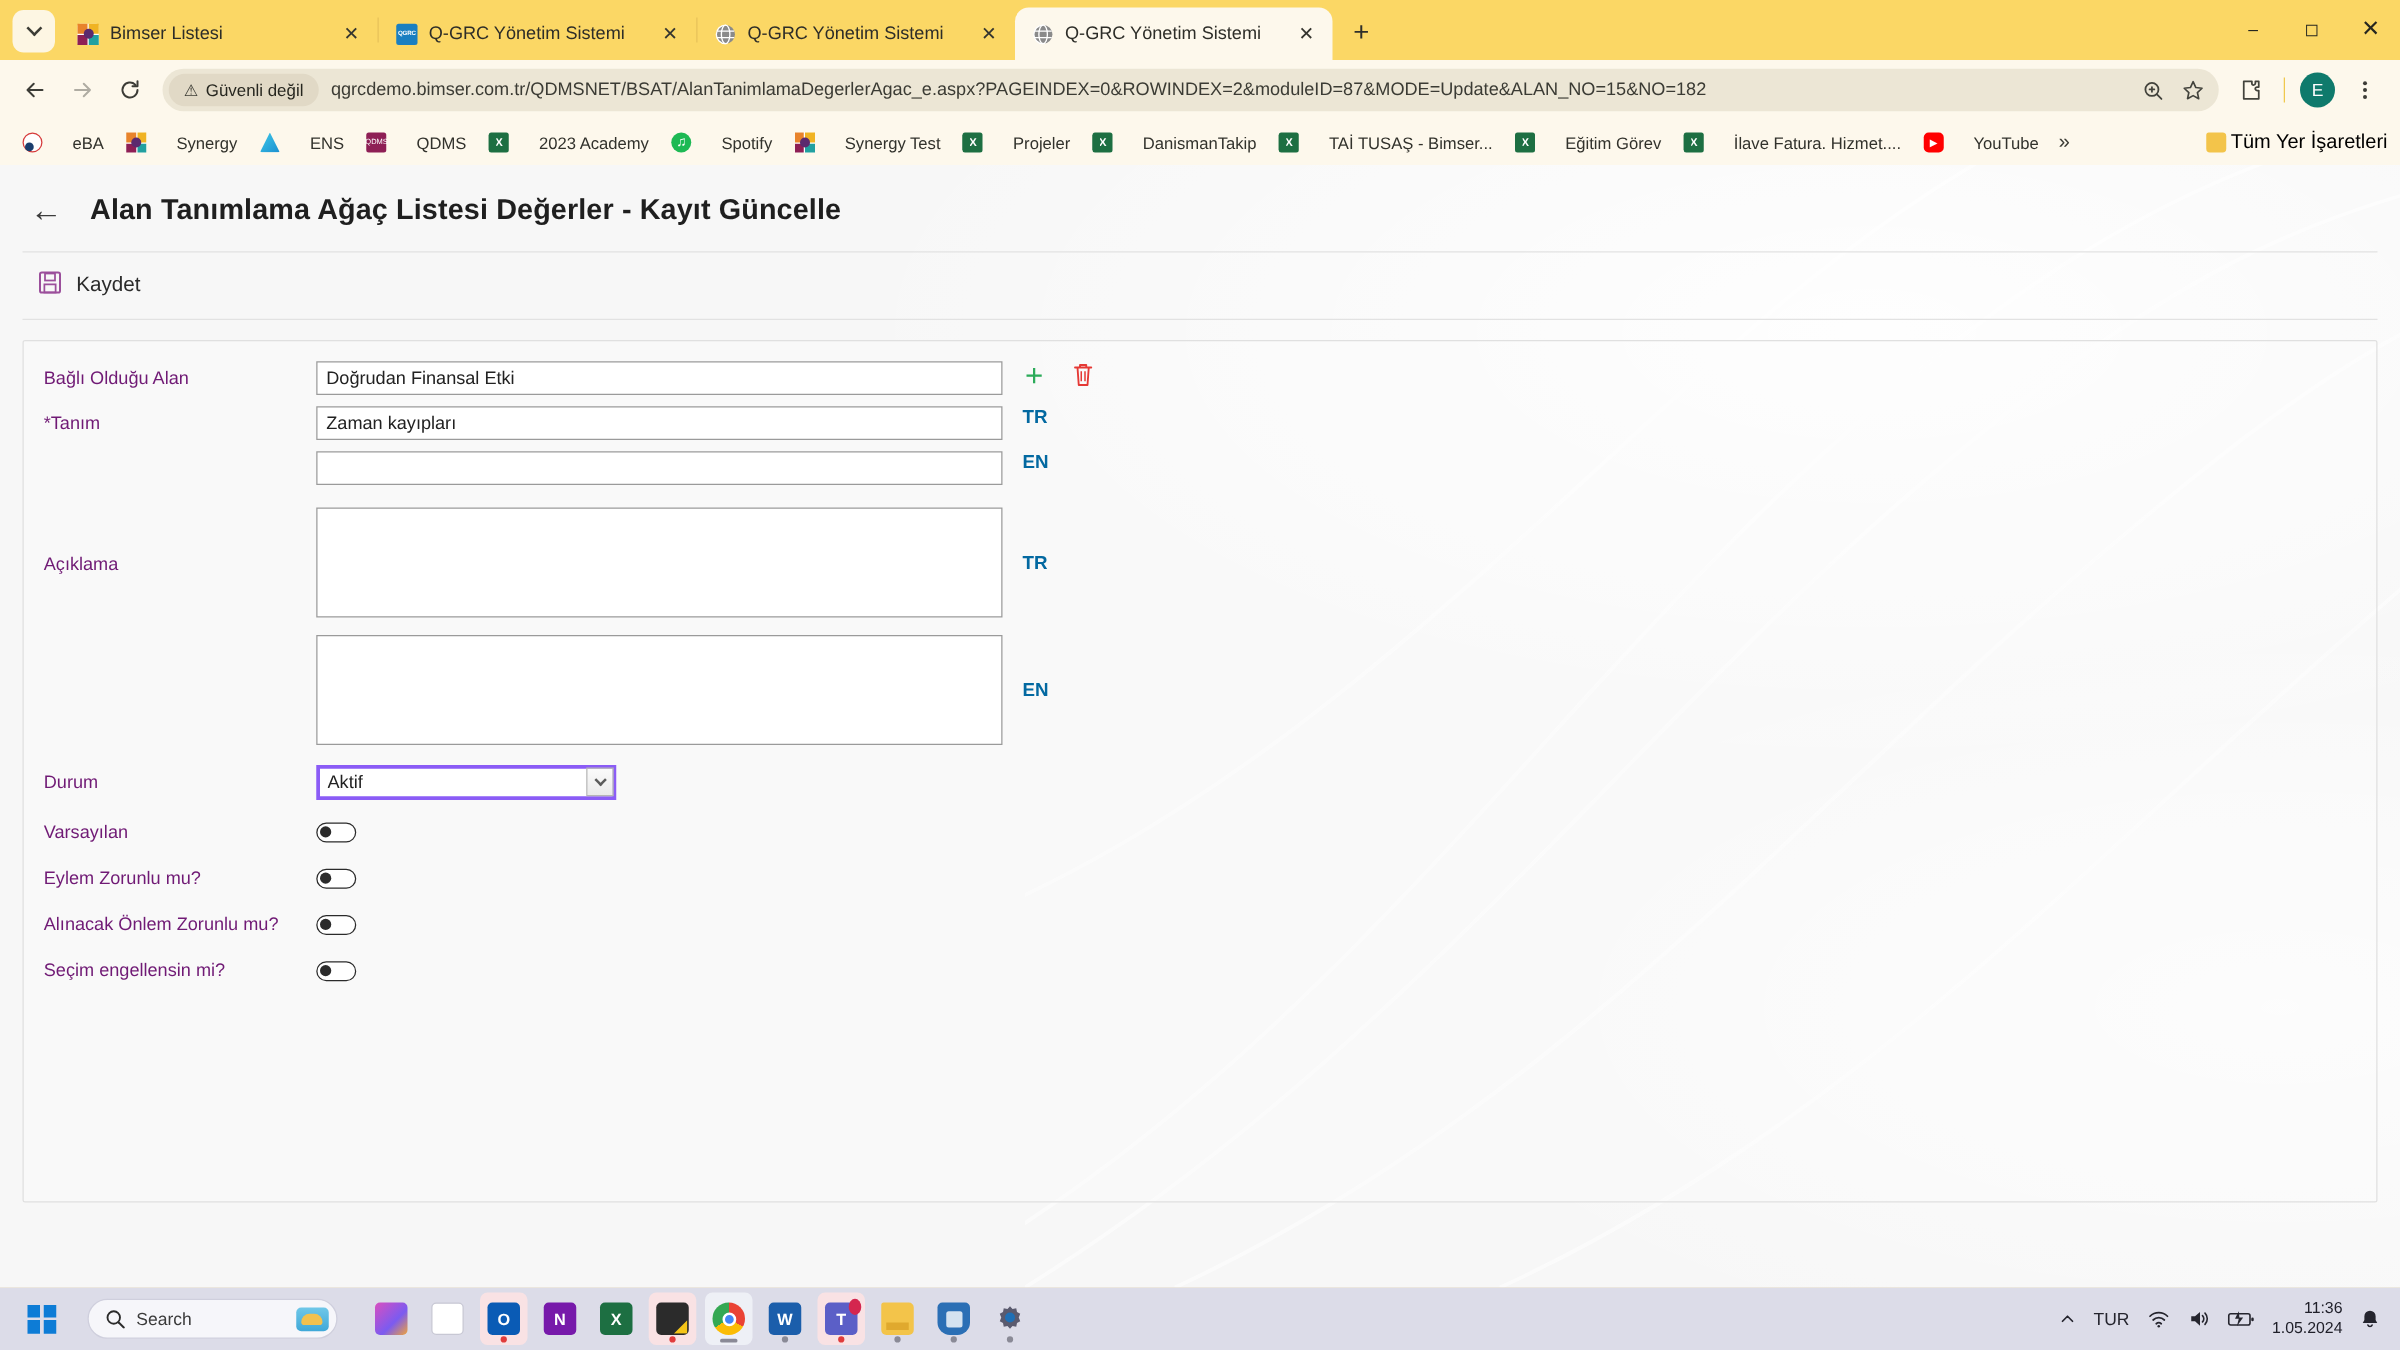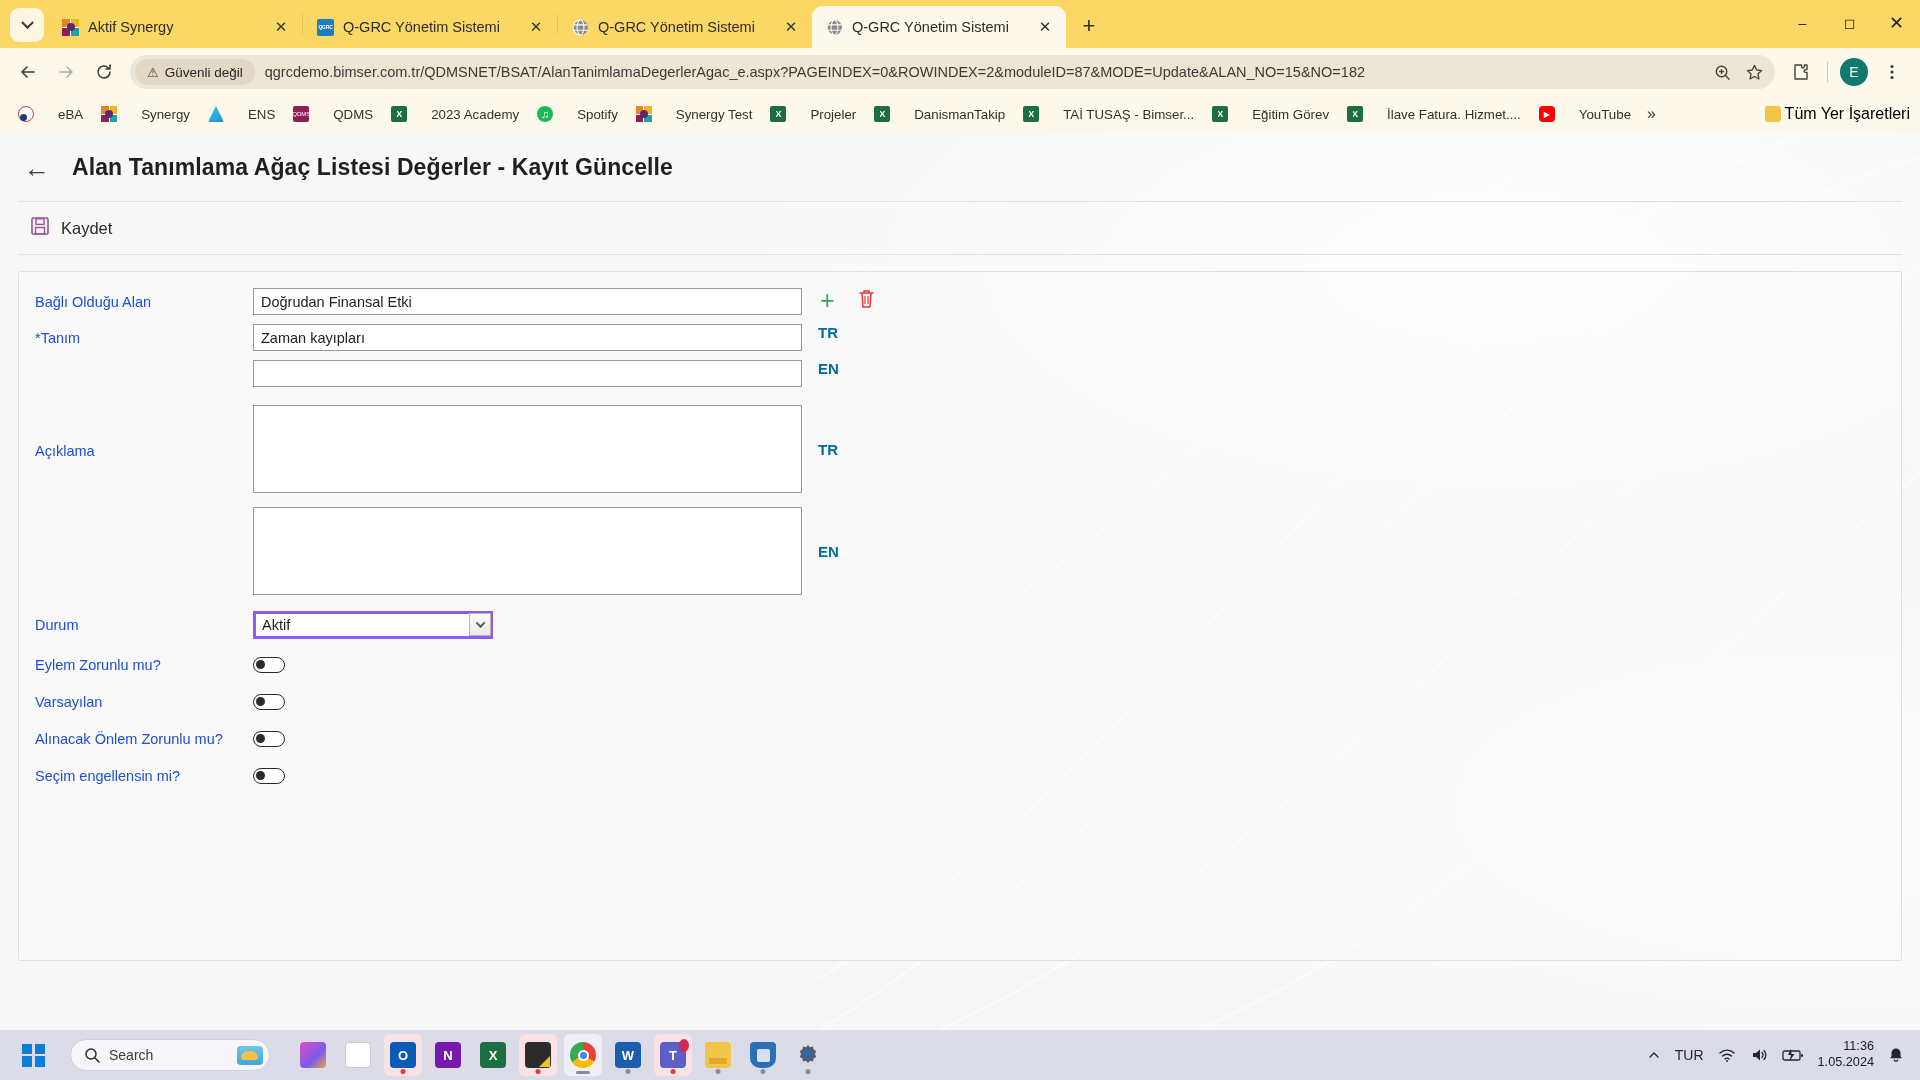--- a/index.html
+++ b/index.html
@@ -134,21 +134,21 @@
 
   .actionbar { display: flex; align-items: center; padding: 14px 0 14px 30px; gap: 14px;
                position: relative; z-index: 2; }
   .act { display: flex; align-items: center; gap: 11px; }
   .act .lbl { font-size: 16.5px; color: #2b2b2b; }
 
   .formcard { margin: 16px 18px 0 18px; border: 1px solid #e0e0e0; background: rgba(252,252,252,.35);
               border-radius: 2px; height: 690px; position: relative; z-index: 2; padding: 16px 0 0 0; }
 
   .frow { display: flex; align-items: flex-start; padding: 0 0 0 16px; }
-  .flabel { width: 218px; font-size: 14.5px; color: #1d4ed8; padding-top: 6px; flex: 0 0 auto; }
+  .flabel { width: 218px; font-size: 14.5px; color: #701a75; padding-top: 6px; flex: 0 0 auto; }
   .fctrl { display: flex; align-items: flex-start; gap: 0; }
 
   input.fi, textarea.ft, select.fs {
     font-family: "Liberation Sans", sans-serif; font-size: 14.5px; color: #222;
     border: 1px solid #9a9a9a; background: #fff; outline: none;
   }
   input.fi { width: 549px; height: 27px; padding: 0 7px; }
   textarea.ft { width: 549px; height: 88px; padding: 5px 7px; resize: none; line-height: 1.3; }
   .langtag { width: 44px; font-size: 15px; font-weight: bold; color: #0369a1;
              text-align: left; padding-left: 16px; flex: 0 0 auto; }
@@ -215,21 +215,21 @@
     </div>
 
     <div class="tab">
       <span class="fav fav-bimser">
         <i class="q1"></i>
           <i class="q2"></i>
           <i class="q3"></i>
           <i class="q4"></i>
           <i class="dot"></i>
       </span>
-      <span class="tabtitle">Aktif Synergy</span>
+      <span class="tabtitle">Bimser Listesi</span>
       <span class="tabclose">✕</span>
     </div>
     <div class="tabsep"></div>
 
     <div class="tab">
       <span class="fav fav-blue">QGRC</span>
       <span class="tabtitle">Q-GRC Yönetim Sistemi</span>
       <span class="tabclose">✕</span>
     </div>
     <div class="tabsep"></div>
@@ -479,27 +479,27 @@
             <option>Aktif</option>
             <option>Pasif</option>
           </select>
           <span class="selarrow">
               <i></i>
             </span>
         </div>
       </div>
 
       <div class="frow" style="margin-bottom:21px; align-items:center">
-        <div class="flabel" style="padding-top:0">Eylem Zorunlu mu?</div>
+        <div class="flabel" style="padding-top:0">Varsayılan</div>
         <div class="toggle">
             <i></i>
           </div>
       </div>
       <div class="frow" style="margin-bottom:21px; align-items:center">
-        <div class="flabel" style="padding-top:0">Varsayılan</div>
+        <div class="flabel" style="padding-top:0">Eylem Zorunlu mu?</div>
         <div class="toggle">
             <i></i>
           </div>
       </div>
       <div class="frow" style="margin-bottom:21px; align-items:center">
         <div class="flabel" style="padding-top:0">Alınacak Önlem Zorunlu mu?</div>
         <div class="toggle">
             <i></i>
           </div>
       </div>

